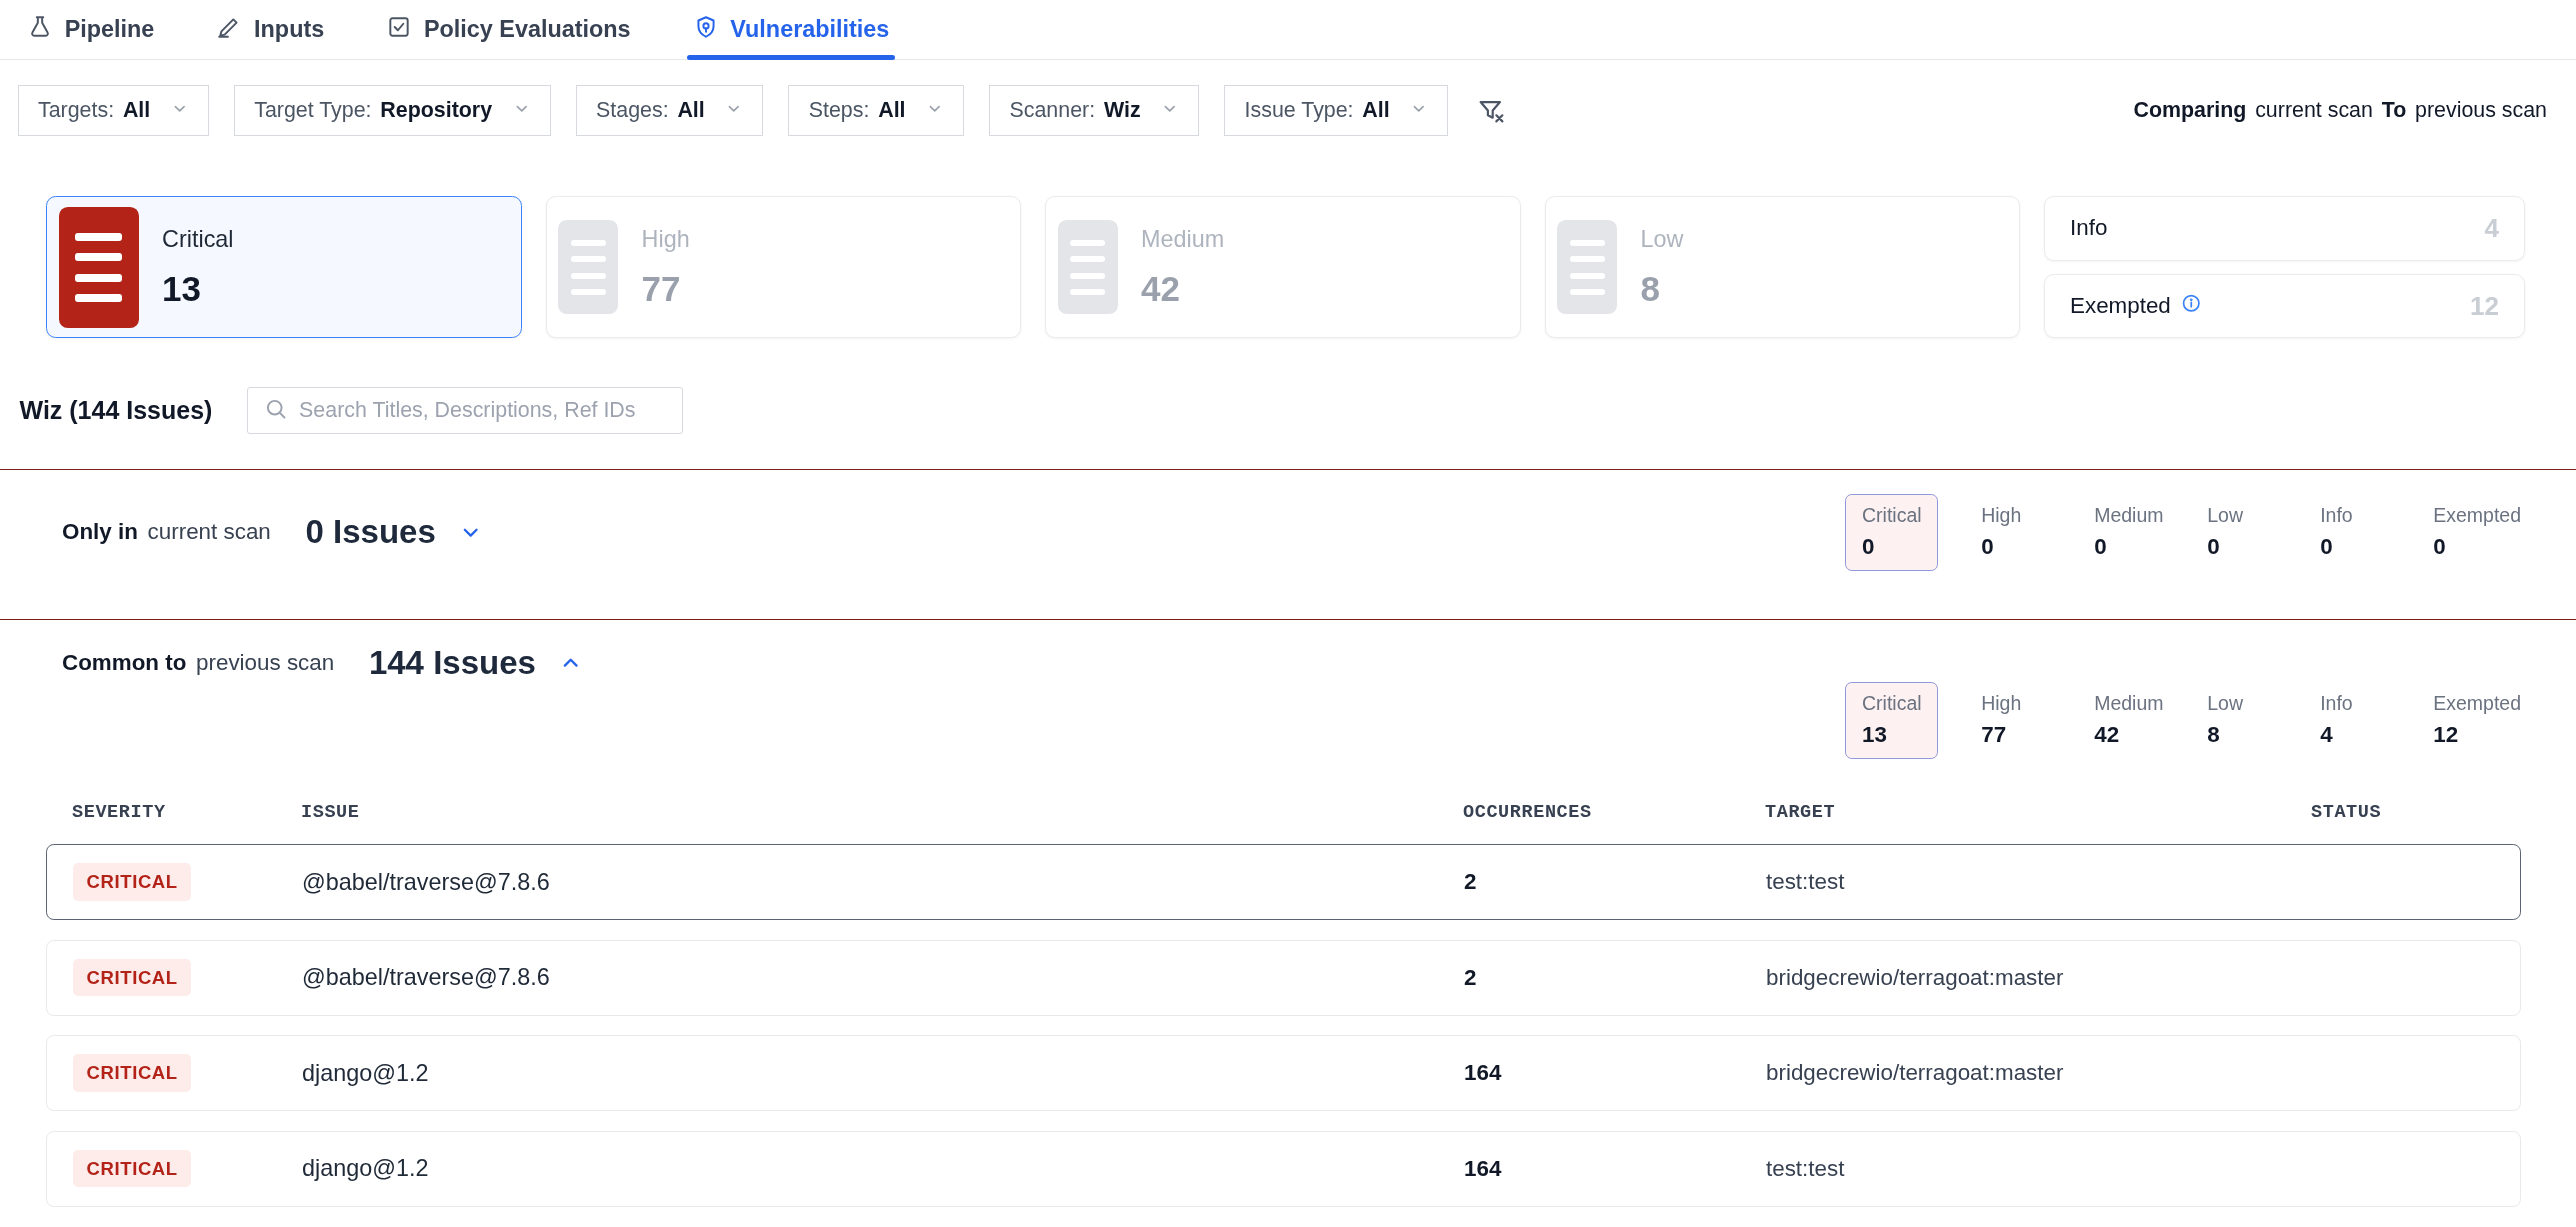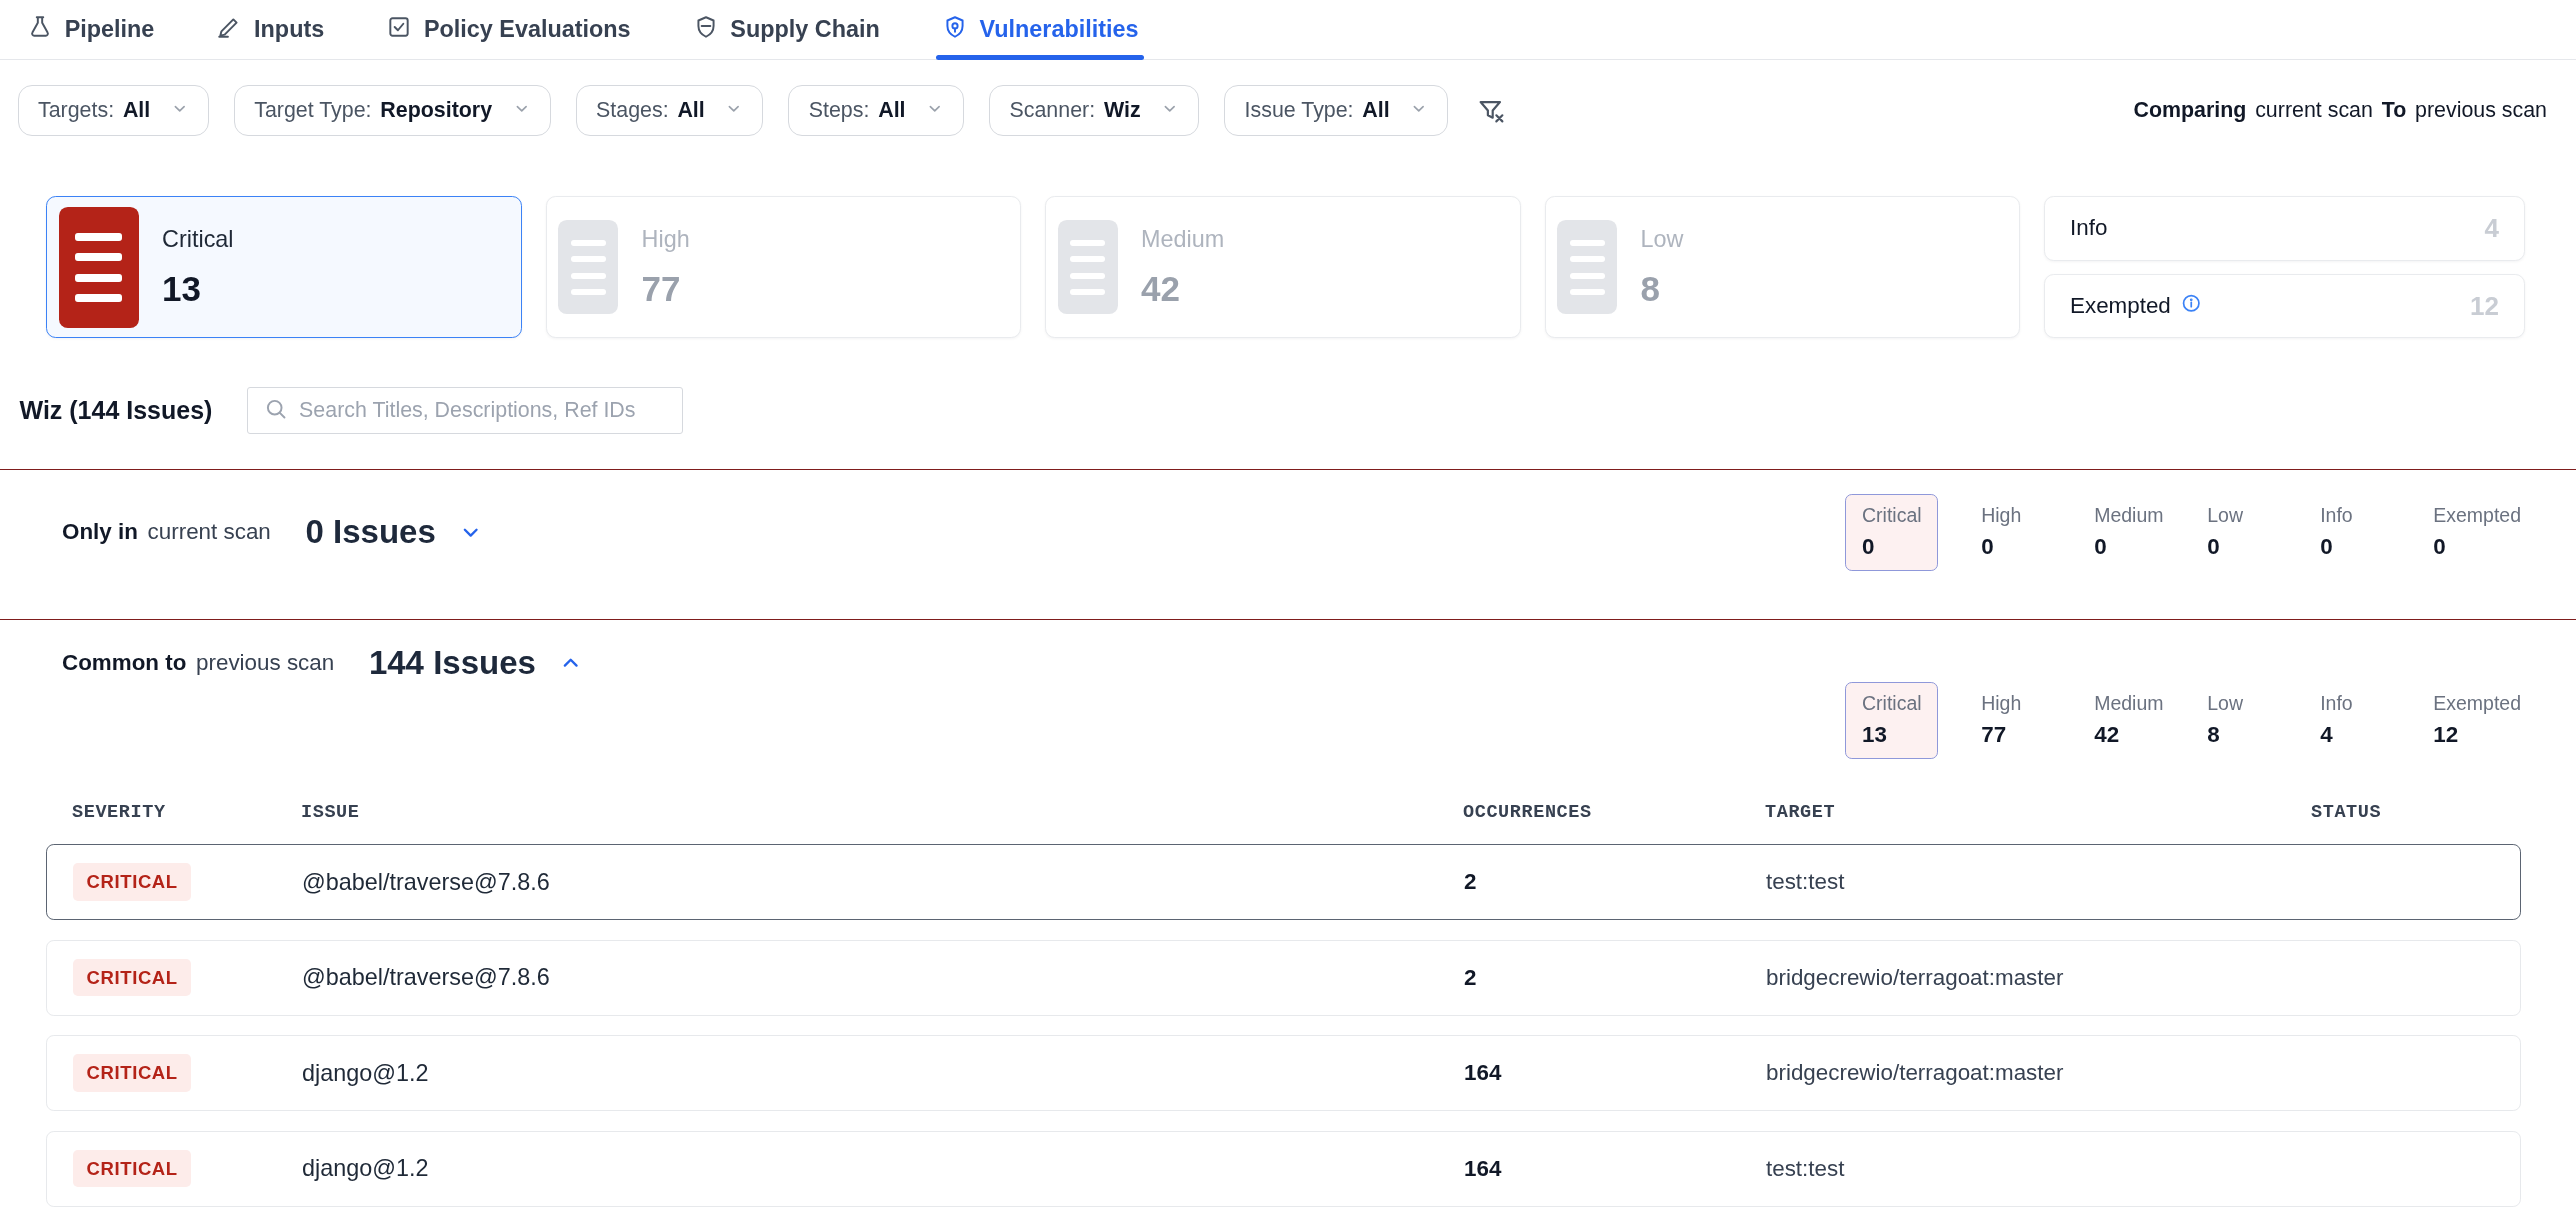--- a/index.html
+++ b/index.html
@@ -8,21 +8,21 @@
   
   .tabbar { display:flex; align-items:center; height:60px; border-bottom:1px solid #e5e7eb; padding:0 27px; gap:62px; }
   .tab { position:relative; display:flex; align-items:center; gap:11.7px; height:100%; font-size:23.4px; font-weight:600; color:#374151; cursor:pointer; }
   .tab svg { stroke:#4b5563; }
   .tab.active { color:#2563eb; }
   .tab.active svg { stroke:#2563eb; }
   .tab.active::after { content:""; position:absolute; left:-5.8px; right:-5.8px; bottom:-1px; height:4.9px; background:#2563eb; border-radius:2.9px; }
 
   
   .filterbar { display:flex; align-items:center; padding:25px 29px 23.4px 17.5px; gap:25px; }
-  .chip { display:flex; align-items:center; height:51px; padding:0 19.5px; border:1px solid #d6d9de; border-radius:14px; background:#fff; font-size:21.4px; gap:8.8px; cursor:pointer; }
+  .chip { display:flex; align-items:center; height:51px; padding:0 19.5px; border:1px solid #d6d9de; border-radius:0; background:#fff; font-size:21.4px; gap:8.8px; cursor:pointer; }
   .chip-label { color:#4b5563; }
   .chip-value { font-weight:700; color:#111827; }
   .chip svg { margin-left:11.7px; }
   .filter-clear { margin-left:3.9px; cursor:pointer; display:flex; align-items:center; }
   .comparing { margin-left:auto; display:flex; align-items:baseline; gap:8.8px; font-size:21.4px; color:#111827; white-space:nowrap; }
   .comparing .b { font-weight:700; }
 
   
   .cards-row { display:flex; gap:24px; margin:37px 51px 0 46px; height:142px; }
   .sev-card { flex:1; display:flex; align-items:center; padding:9.7px 11.7px; background:#fff; border:1px solid #e9ebee; border-radius:9.7px; box-shadow:0 1px 2.9px rgba(16,24,40,.05); cursor:pointer; }
@@ -95,27 +95,20 @@
         </svg></span>
     <span>Inputs</span>
   </div>
   <div class="tab">
     <span><svg width="26" height="26" viewBox="0 0 24 24" fill="none" stroke-width="1.8" stroke-linecap="round" stroke-linejoin="round">
           <rect x="4" y="4" width="16" height="16" rx="2"></rect>
           <path d="M8 12l3 3 5-6"></path>
         </svg></span>
     <span>Policy Evaluations</span>
   </div>
-  <div class="tab">
-    <span><svg width="26" height="26" viewBox="0 0 24 24" fill="none" stroke-width="1.8" stroke-linecap="round" stroke-linejoin="round">
-          <path d="M12 3l7 3v5c0 5-3 8-7 10-4-2-7-5-7-10V6l7-3z"></path>
-          <path d="M8 11h8"></path>
-        </svg></span>
-    <span>Supply Chain</span>
-  </div>
   <div class="tab active">
     <span><svg width="26" height="26" viewBox="0 0 24 24" fill="none" stroke-width="1.8" stroke-linecap="round" stroke-linejoin="round">
           <path d="M12 3l7 3v5c0 5-3 8-7 10-4-2-7-5-7-10V6l7-3z"></path>
           <circle cx="12" cy="11" r="2.4"></circle>
           <path d="M12 13.4v3"></path>
         </svg></span>
     <span>Vulnerabilities</span>
   </div>
 </div>
 

